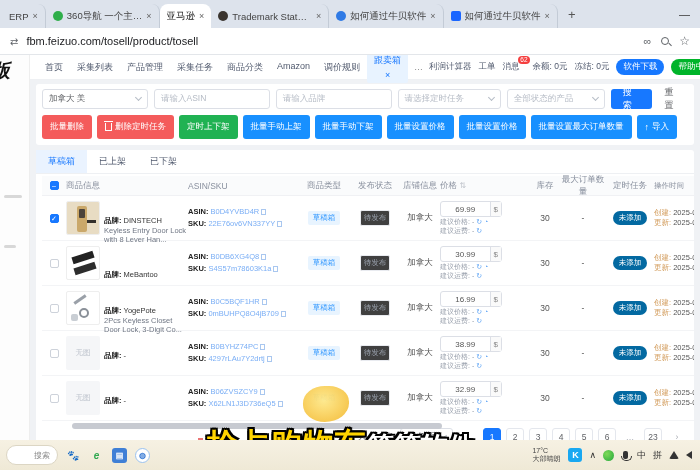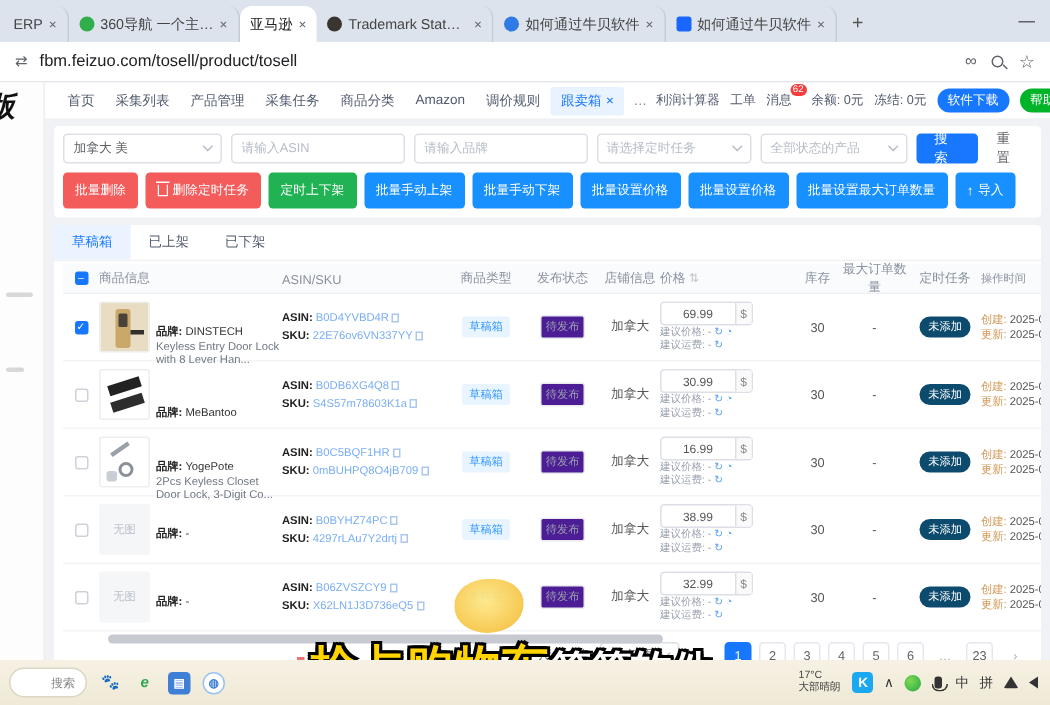--- a/index.html
+++ b/index.html
@@ -29,21 +29,21 @@
   
   .page { position:absolute; top:55px; left:0; right:0; bottom:30px; display:flex; background:#f0f2f5; }
   .vstrip { width:30px; background:#fdfdfd; border-right:1px solid #eee; position:relative; overflow:hidden; }
   .wmark { position:absolute; top:3px; left:-9px; font-size:19px; font-weight:bold; font-style:italic; color:#111; letter-spacing:-2px; white-space:nowrap; }
   .vfrag { position:absolute; left:4px; width:18px; height:3px; background:#d8d8d8; border-radius:2px; }
   .main { flex:1; display:flex; flex-direction:column; overflow:hidden; }
 
   
   .appnav { height:25px; background:#fff; display:flex; align-items:center; padding:0 8px; font-size:9px; color:#515a6e; border-bottom:1px solid #eef0f3; }
   .navitem { padding:3px 7px; white-space:nowrap; }
-  .navitem.active { background:#e8f3ff; color:#1677ff; border-radius:2px; display:flex; gap:3px; align-items:center; }
+  .navitem.active { background:#e8f3ff; color:#1677ff; border-radius:2px; display:flex; gap:3px; align-items:center;flex-direction:column; }
   .navmore { padding:0 6px; color:#888; }
   .navright { margin-left:auto; display:flex; align-items:center; gap:7px; white-space:nowrap; font-size:8.5px; color:#515a6e; }
   .msgwrap { position:relative; padding-right:6px; }
   .badge { position:absolute; top:-5px; right:-4px; background:#f53f3f; color:#fff; font-size:6.5px; border-radius:6px; padding:0 2px; line-height:8px; }
   .pill { border-radius:9px; color:#fff; padding:2px 7px; font-size:8.5px; }
   .pill.blue { background:#1778ff; }
   .pill.green { background:#00b42a; }
 
   
   .filtercard { background:#fff; margin:4px 6px 0 6px; padding:5px 6px 6px 6px; border-radius:3px; }
@@ -91,27 +91,27 @@
   .pimg.noimg { background:#f5f6f8; display:flex; align-items:center; justify-content:center; color:#b9bfc9; font-size:7.5px; border:none; }
   .pinfo { min-width:0;margin-top:24px; }
   .brandline { font-size:7.5px; color:#333; white-space:nowrap; overflow:hidden; }
   .brandline b { color:#222; }
   .ptitle { font-size:7.5px; color:#707784; line-height:9px; height:18px; overflow:hidden; }
   .aline { white-space:nowrap; overflow:hidden; font-size:7.5px; line-height:12px; color:#333; }
   .aline b { color:#222; font-size:7.5px; }
   .aval { color:#7aaef5; }
   .cpy { display:inline-block; width:5px; height:6px; border:1px solid #a9c7ef; position:relative; margin-left:2px; vertical-align:middle; }
   .tagblue { display:inline-block; background:#e8f4ff; color:#2f96ff; font-size:7.5px; padding:2px 5px; border-radius:2px; }
-  .taggray { display:inline-block; background:#4c1d95; color:#9aa1ad; font-size:7.5px; padding:2px 3px; border-radius:2px; border:1px solid #e9ebf0; }
+  .taggray { display:inline-block; background:#404040; color:#9aa1ad; font-size:7.5px; padding:2px 3px; border-radius:2px; border:1px solid #e9ebf0; }
   .pricebox { width:62px; height:16px; border:1px solid #dcdfe6; border-radius:3px; display:flex; align-items:center; font-size:8px; color:#555; }
   .pricebox .pv { flex:1; text-align:center; }
   .pricebox .cur { border-left:1px solid #dcdfe6; padding:0 3px; color:#888; background:#fafafa; height:100%; display:flex; align-items:center; }
   .sug { font-size:7px; color:#9aa1ad; line-height:9px; white-space:nowrap; }
   .sug .ic { color:#5ea4f5; }
-  .darkbadge { display:inline-block; background:#0c4a6e; color:#fff; font-size:7.5px; padding:2px 6px; border-radius:8px; }
+  .darkbadge { display:inline-block; background:#0369a1; color:#fff; font-size:7.5px; padding:2px 6px; border-radius:8px; }
   .tlab { color:#d29b5a; }
   .sorts { font-size:8px; color:#c0c4cc; }
 
   .hscroll { height:7px; margin:2px 0 2px 0; position:relative; }
   .hscroll .thumb { position:absolute; left:30px; width:370px; height:6px; background:#c7cad1; border-radius:3px; }
 
   .pagerow { display:flex; align-items:center; justify-content:flex-end; gap:6px; font-size:8.5px; color:#606266; padding:3px 2px 6px 0; }
   .psize { height:18px; border:1px solid #dcdfe6; border-radius:3px; display:flex; align-items:center; gap:5px; padding:0 6px; color:#606266; }
   .pbtn { min-width:18px; height:18px; border-radius:3px; display:flex; align-items:center; justify-content:center; color:#606266; background:#fff; border:1px solid #e4e7ed; font-size:8.5px; }
   .pbtn.on { background:#1778ff; color:#fff; border-color:#1778ff; }

